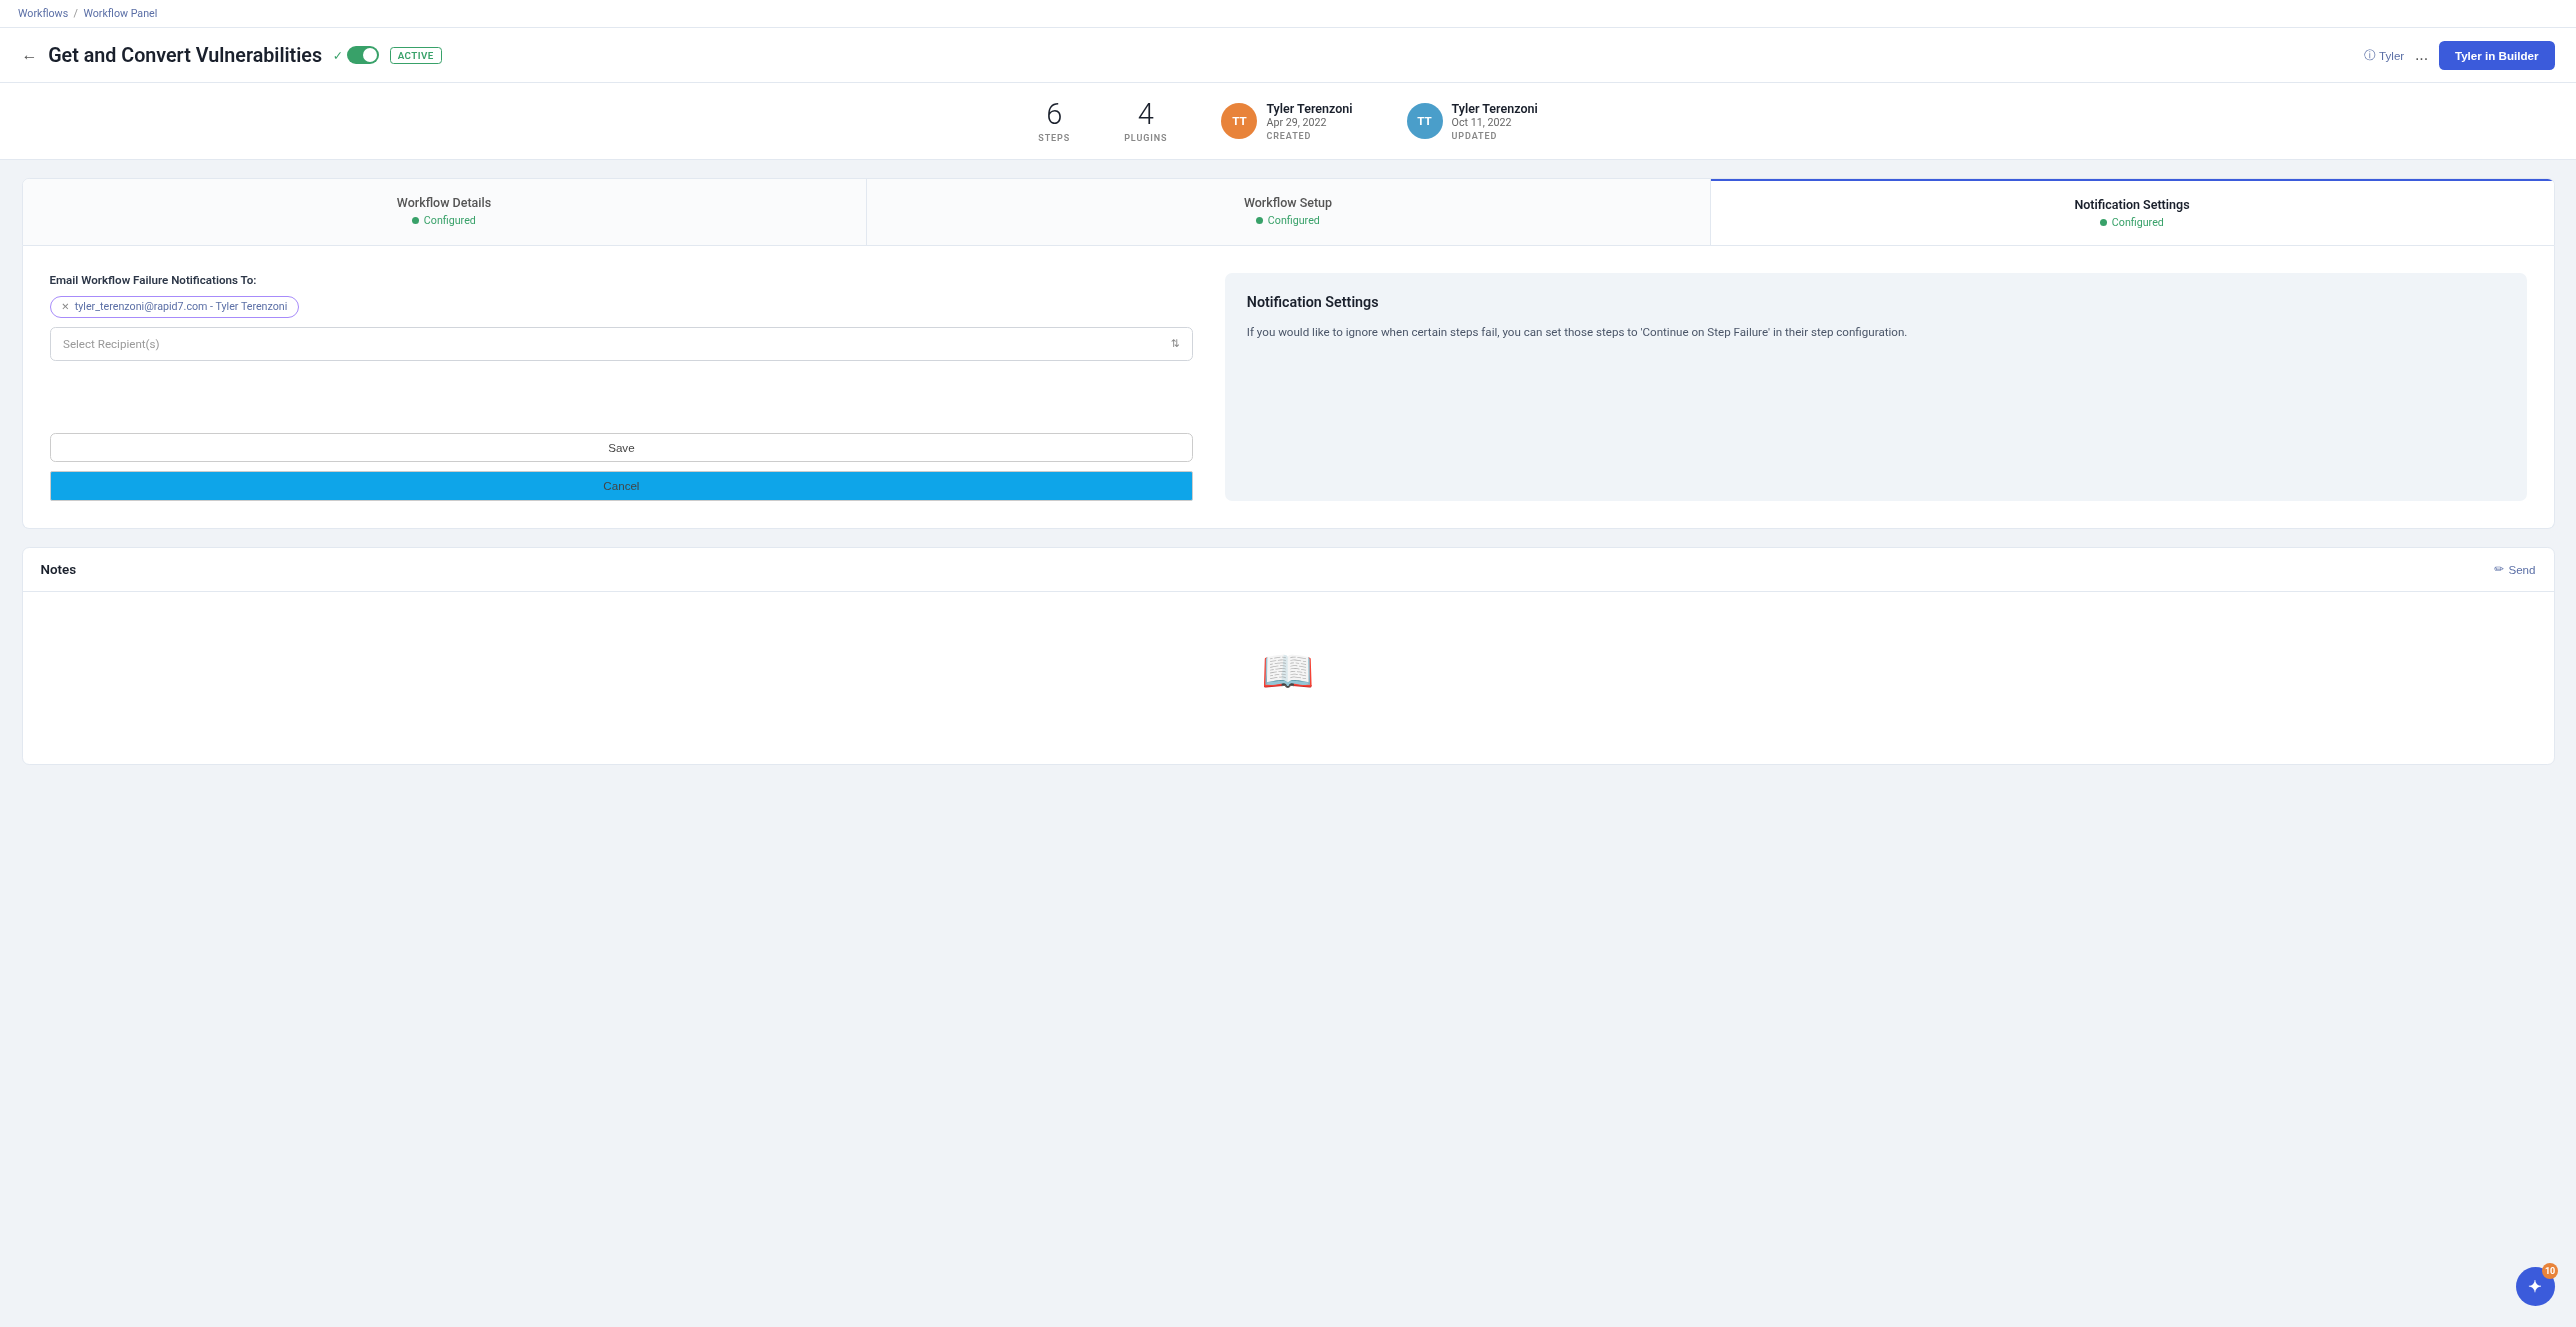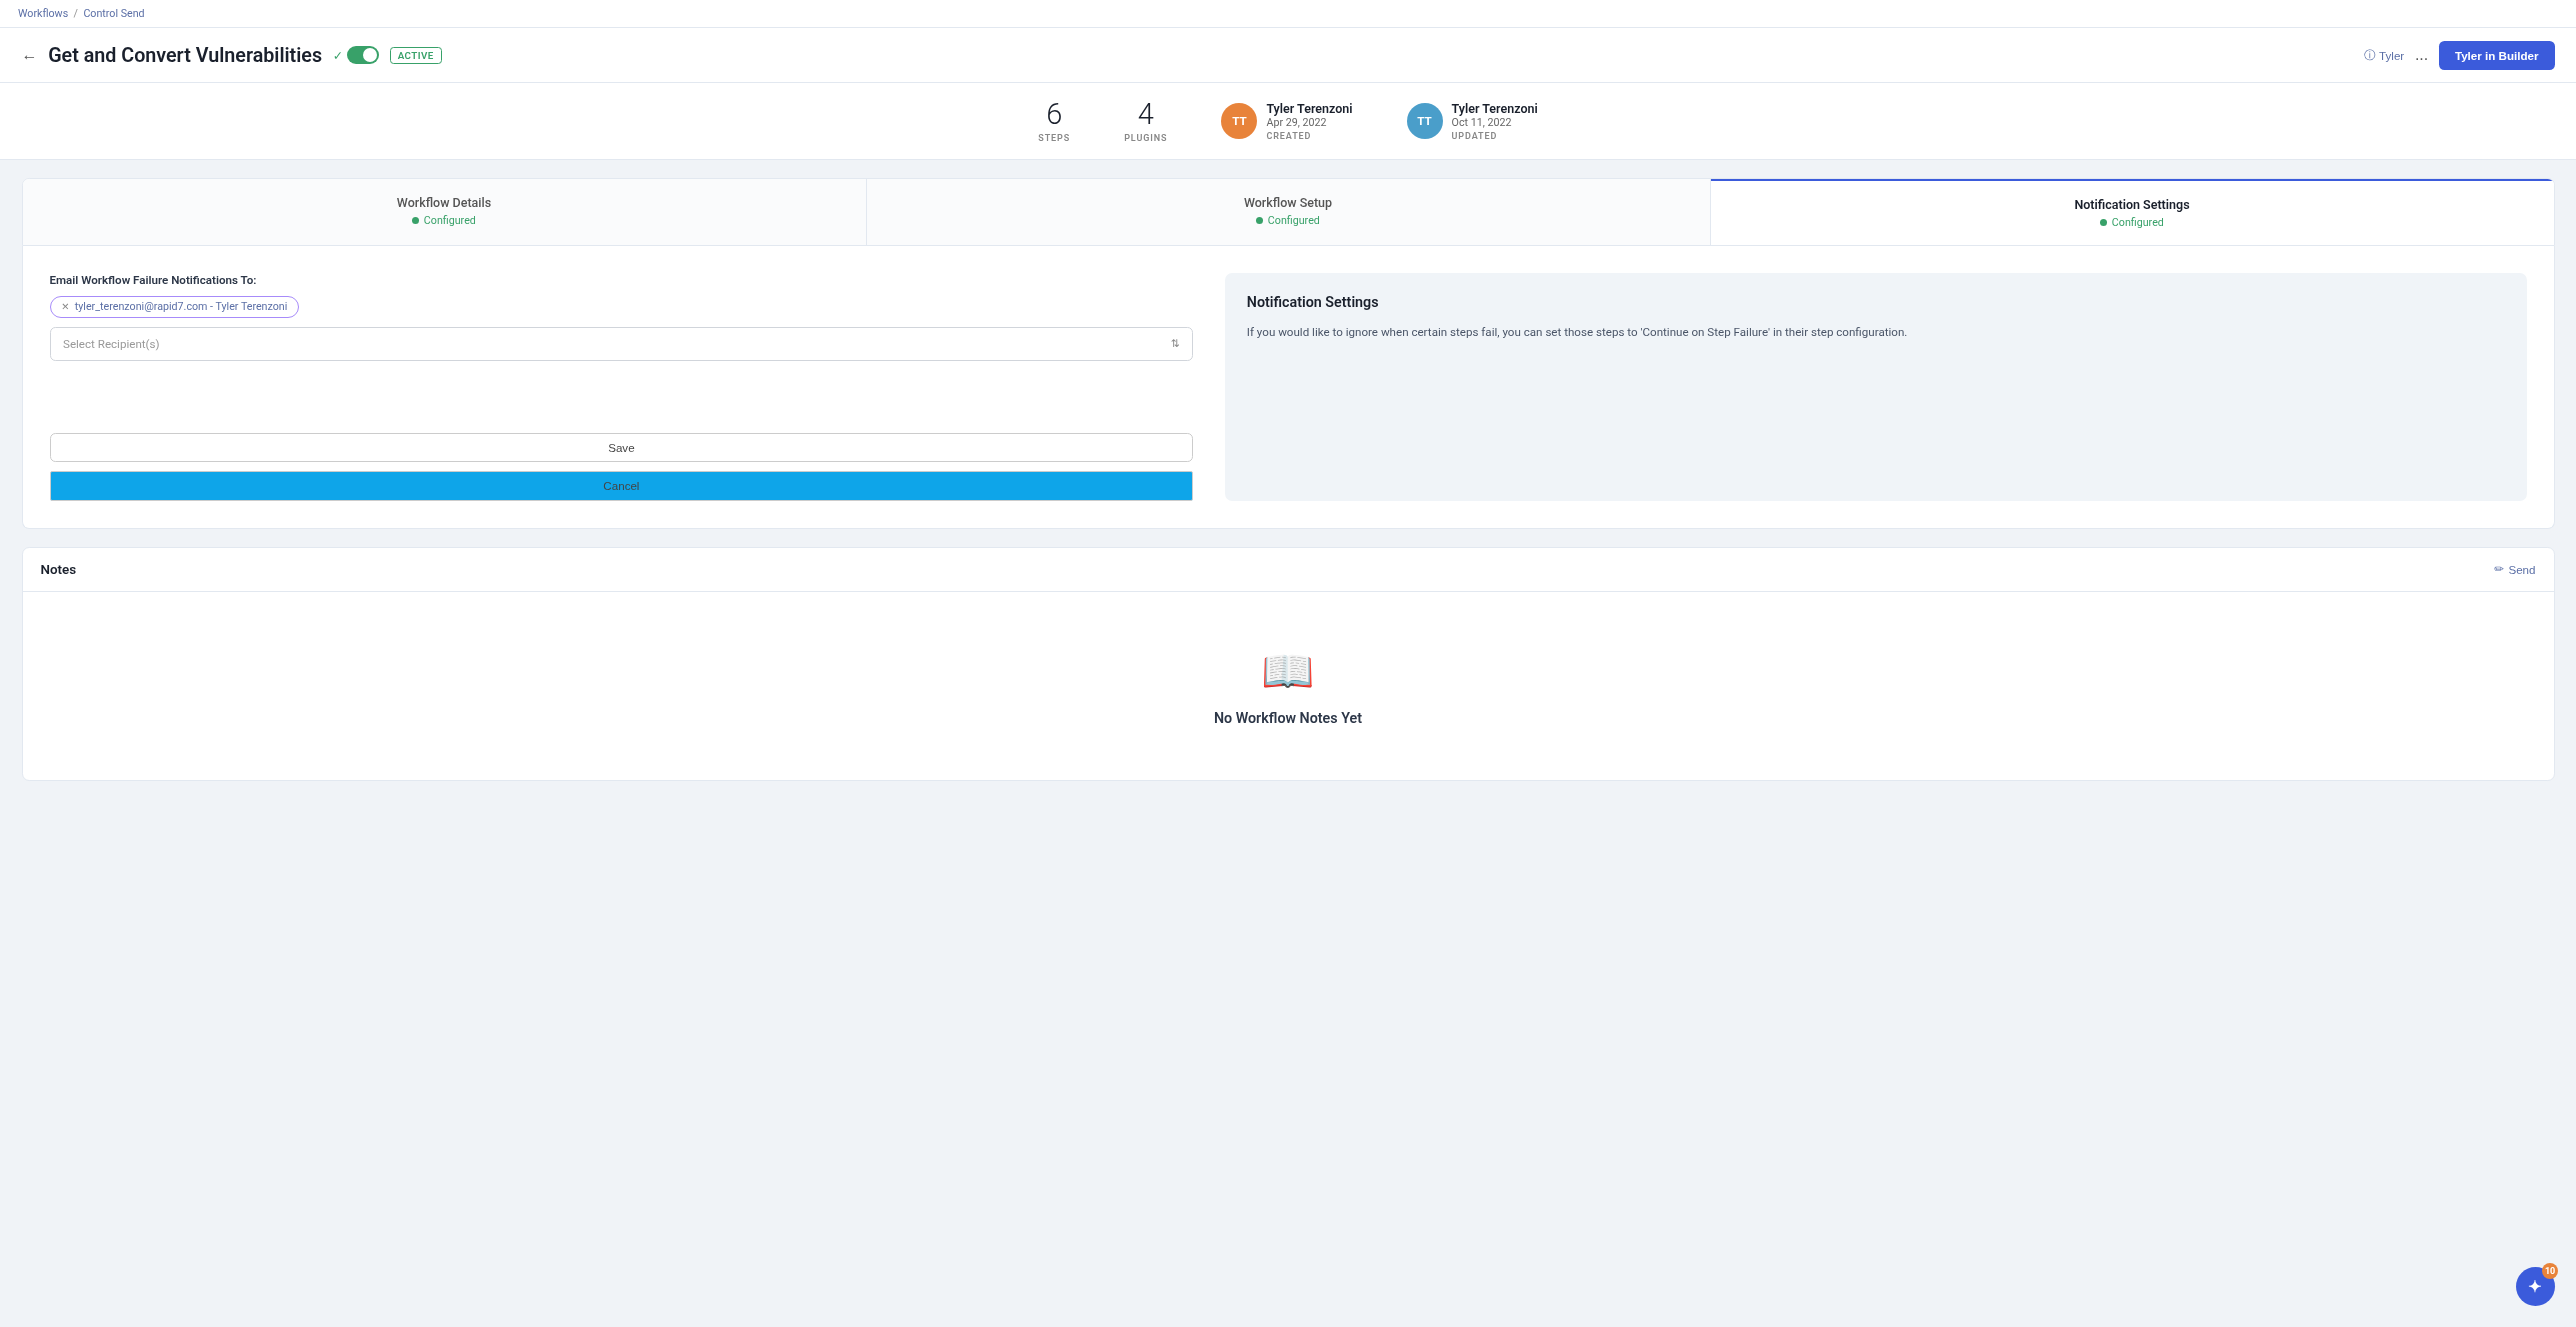--- a/index.html
+++ b/index.html
@@ -402,21 +402,21 @@
     .star-icon {
       font-size: 16px;
     }
   </style>
 </head>
 <body>
 
 <div class="top-nav">
   <a class="breadcrumb-link">Workflows</a>
   <span class="breadcrumb-sep">/</span>
-  <a class="breadcrumb-link">Control Send</a>
+  <a class="breadcrumb-link">Workflow Panel</a>
 </div>
 
 <div class="page-header">
   <div class="header-left">
     <button class="back-btn">←</button>
     <span class="page-title">Get and Convert Vulnerabilities</span>
     <div class="toggle-switch">
       <span class="toggle-check">✓</span>
       <div class="toggle-track">
         <div class="toggle-thumb"></div>
@@ -516,21 +516,20 @@
 <div class="notes-section">
   <div class="notes-header">
     <span class="notes-title">Notes</span>
     <button class="edit-btn">
       <span>✏</span>
       <span>Send</span>
     </button>
   </div>
   <div class="notes-body">
     <div class="notes-icon">📖</div>
-    <div class="no-notes-text">No Workflow Notes Yet</div>
   </div>
 </div>
 
 <div class="floating-badge">
   <span class="badge-count">10</span>
   <span class="star-icon">✦</span>
 </div>
 
 
 </body></html>

